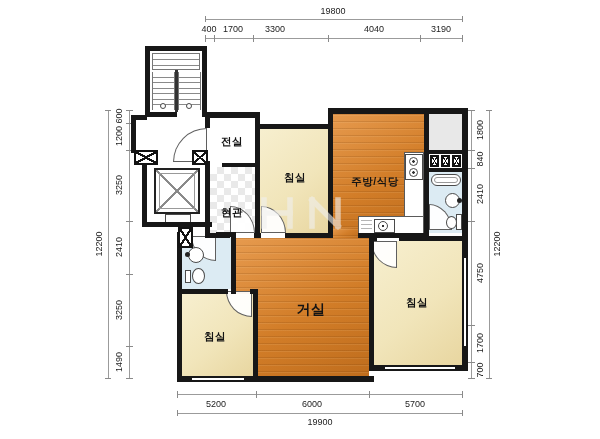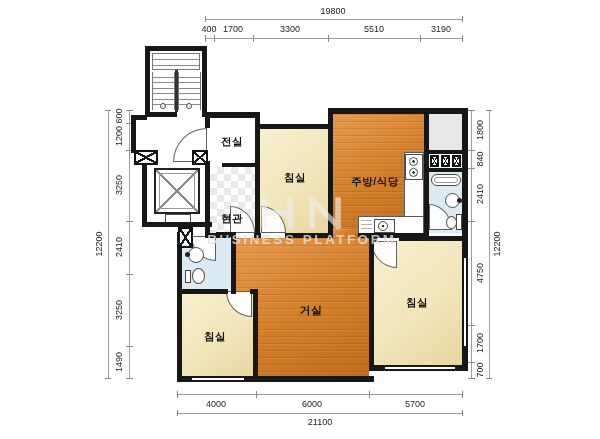--- a/index.html
+++ b/index.html
@@ -130,47 +130,46 @@
   <div class="fix round" style="left:457px;top:198px;width:5px;height:5px;background:#222;border:none"></div>
   <div class="fix" style="left:456px;top:214px;width:6px;height:16px"></div>
   <div class="fix round" style="left:446px;top:216px;width:11px;height:13px"></div>
 
   <div class="fix round" style="left:188px;top:247px;width:16px;height:16px"></div>
   <div class="fix round" style="left:185px;top:252px;width:5px;height:5px;background:#222;border:none"></div>
   <div class="fix" style="left:185px;top:270px;width:6px;height:13px"></div>
   <div class="fix round" style="left:192px;top:268px;width:13px;height:16px"></div>
 
   <div class="rlab" style="left:232px;top:142px">전실</div>
-  <div class="rlab" style="left:232px;top:219px">현관</div>
+  <div class="rlab" style="left:232px;top:213px">현관</div>
   <div class="rlab" style="left:295px;top:178px">침실</div>
   <div class="rlab" style="left:375px;top:182px">주방/식당</div>
-  <div class="rlab" style="left:311px;top:310px;font-size:11px">거실</div>
+  <div class="rlab" style="left:311px;top:310px;font-size:14px">거실</div>
   <div class="rlab" style="left:417px;top:303px">침실</div>
   <div class="rlab" style="left:215px;top:337px">침실</div>
 
   <svg class="wm-logo" style="left:252px;top:196px" width="104" height="34" viewBox="0 0 104 34">
     <g stroke="#f0f0f0" stroke-width="5.5" stroke-linecap="square">
       <line x1="12" y1="4" x2="12" y2="30"></line>
       <line x1="12" y1="17" x2="38" y2="17"></line>
       <line x1="38" y1="4" x2="38" y2="30"></line>
       <line x1="60" y1="4" x2="60" y2="30"></line>
       <line x1="60" y1="4" x2="86" y2="30"></line>
       <line x1="86" y1="4" x2="86" y2="30"></line>
     </g>
   </svg>
-  <div class="wm-text" style="left:302px;top:239px">BUSINESS PLATFORM</div>
 
   <div class="dlab" style="left:333px;top:11px">19800</div>
   <div class="dl" style="left:205px;top:19px;width:257px;height:1px"></div>
   <div class="tk" style="left:205px;top:16px;width:1px;height:6px"></div>
   <div class="tk" style="left:462px;top:16px;width:1px;height:6px"></div>
   <div class="dlab" style="left:209px;top:29px">400</div>
   <div class="dlab" style="left:233px;top:29px">1700</div>
-  <div class="dlab" style="left:290px;top:29px">3300</div>
-  <div class="dlab" style="left:374px;top:29px">5510</div>
+  <div class="dlab" style="left:275px;top:29px">3300</div>
+  <div class="dlab" style="left:374px;top:29px">4040</div>
   <div class="dlab" style="left:441px;top:29px">3190</div>
   <div class="dl" style="left:205px;top:38px;width:257px;height:1px"></div>
   <div class="tk" style="left:205px;top:35px;width:1px;height:7px"></div>
   <div class="tk" style="left:214px;top:35px;width:1px;height:7px"></div>
   <div class="tk" style="left:253px;top:35px;width:1px;height:7px"></div>
   <div class="tk" style="left:328px;top:35px;width:1px;height:7px"></div>
   <div class="tk" style="left:420px;top:35px;width:1px;height:7px"></div>
   <div class="tk" style="left:462px;top:35px;width:1px;height:7px"></div>
 
   <div class="dlabv" style="left:99px;top:244px">12200</div>
@@ -209,21 +208,21 @@
   <div class="dl" style="left:489px;top:110px;width:1px;height:268px"></div>
   <div class="tk" style="left:486px;top:110px;width:6px;height:1px"></div>
   <div class="tk" style="left:486px;top:378px;width:6px;height:1px"></div>
   <div class="dlabv" style="left:497px;top:244px">12200</div>
 
   <div class="dl" style="left:177px;top:394px;width:285px;height:1px"></div>
   <div class="tk" style="left:177px;top:391px;width:1px;height:7px"></div>
   <div class="tk" style="left:256px;top:391px;width:1px;height:7px"></div>
   <div class="tk" style="left:369px;top:391px;width:1px;height:7px"></div>
   <div class="tk" style="left:462px;top:391px;width:1px;height:7px"></div>
-  <div class="dlab" style="left:216px;top:404px">4000</div>
+  <div class="dlab" style="left:216px;top:404px">5200</div>
   <div class="dlab" style="left:312px;top:404px">6000</div>
   <div class="dlab" style="left:415px;top:404px">5700</div>
   <div class="dl" style="left:177px;top:413px;width:285px;height:1px"></div>
   <div class="tk" style="left:177px;top:410px;width:1px;height:6px"></div>
   <div class="tk" style="left:462px;top:410px;width:1px;height:6px"></div>
-  <div class="dlab" style="left:320px;top:422px">21100</div>
+  <div class="dlab" style="left:320px;top:422px">19900</div>
 
 </div>
 
 </body></html>

